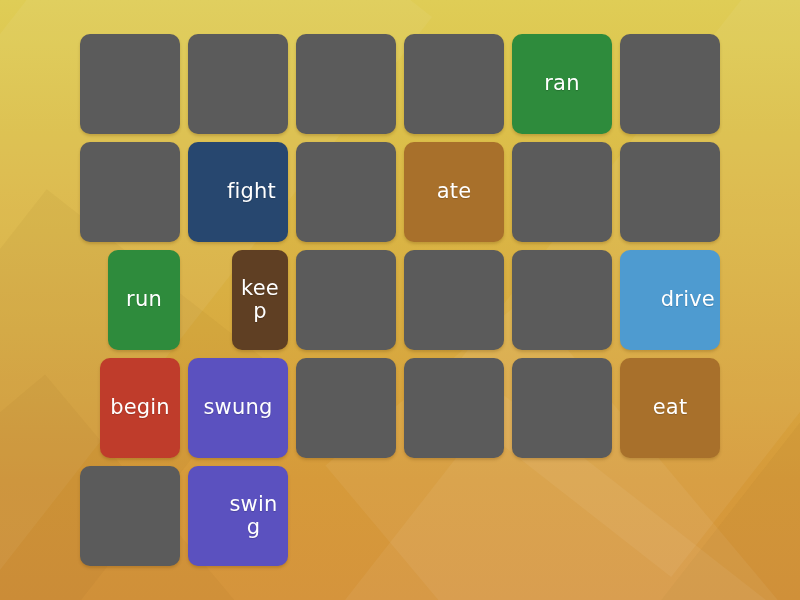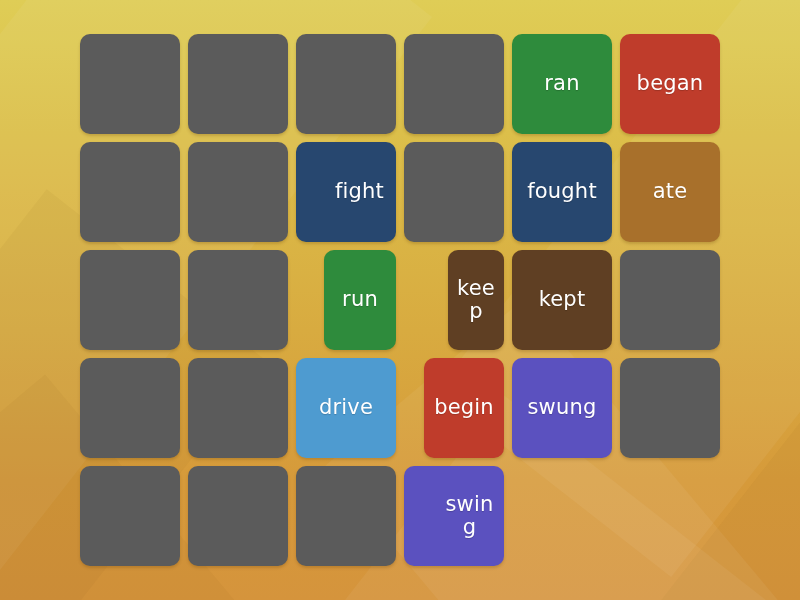--- a/index.html
+++ b/index.html
@@ -96,60 +96,54 @@
   </div>
 
   <div id="board">
       <div class="tile blank" style="background: rgb(91, 91, 91);"></div>
       <div class="tile blank" style="background: rgb(91, 91, 91);"></div>
       <div class="tile blank" style="background: rgb(91, 91, 91);"></div>
       <div class="tile blank" style="background: rgb(91, 91, 91);"></div>
       <div class="tile" style="background: rgb(46, 139, 60);">
         <span class="tile-label">ran</span>
       </div>
-      <div class="tile" style="background: rgb(191, 60, 43);">
-        <span class="tile-label">began</span>
-      </div>
       <div class="tile blank" style="background: rgb(91, 91, 91);"></div>
       <div class="tile blank" style="background: rgb(91, 91, 91);"></div>
       <div class="tile" style="background: rgb(39, 71, 111); padding-left: 32px;">
         <span class="tile-label">fight</span>
       </div>
       <div class="tile blank" style="background: rgb(91, 91, 91);"></div>
-      <div class="tile" style="background: rgb(39, 71, 111);">
-        <span class="tile-label">fought</span>
-      </div>
       <div class="tile" style="background: rgb(168, 112, 43); text-align: center;">
         <span class="tile-label">ate</span>
       </div>
       <div class="tile blank" style="background: rgb(91, 91, 91);"></div>
       <div class="tile blank" style="background: rgb(91, 91, 91);"></div>
       <div class="tile" style="background: rgb(46, 139, 60); margin-left: 28px;">
         <span class="tile-label">run</span>
       </div>
       <div class="tile" style="background: rgb(95, 63, 35); margin-left: 44px;">
         <span class="tile-label">keep</span>
       </div>
-      <div class="tile" style="background: rgb(95, 63, 35);">
-        <span class="tile-label">kept</span>
-      </div>
       <div class="tile blank" style="background: rgb(91, 91, 91);"></div>
       <div class="tile blank" style="background: rgb(91, 91, 91);"></div>
       <div class="tile blank" style="background: rgb(91, 91, 91);"></div>
-      <div class="tile" style="background: rgb(78, 155, 208);">
+      <div class="tile" style="background: rgb(78, 155, 208); justify-content: flex-end;">
         <span class="tile-label">drive</span>
       </div>
       <div class="tile" style="background: rgb(191, 60, 43); margin-left: 20px;">
         <span class="tile-label">begin</span>
       </div>
       <div class="tile" style="background: rgb(91, 81, 191);">
         <span class="tile-label">swung</span>
       </div>
       <div class="tile blank" style="background: rgb(91, 91, 91);"></div>
       <div class="tile blank" style="background: rgb(91, 91, 91);"></div>
       <div class="tile blank" style="background: rgb(91, 91, 91);"></div>
+      <div class="tile" style="background: rgb(168, 112, 43);">
+        <span class="tile-label">eat</span>
+      </div>
       <div class="tile blank" style="background: rgb(91, 91, 91);"></div>
       <div class="tile" style="background: rgb(91, 81, 191); padding-left: 36px;">
         <span class="tile-label">swing</span>
       </div>
     </div>
 
 </div>
 
 </body></html>

